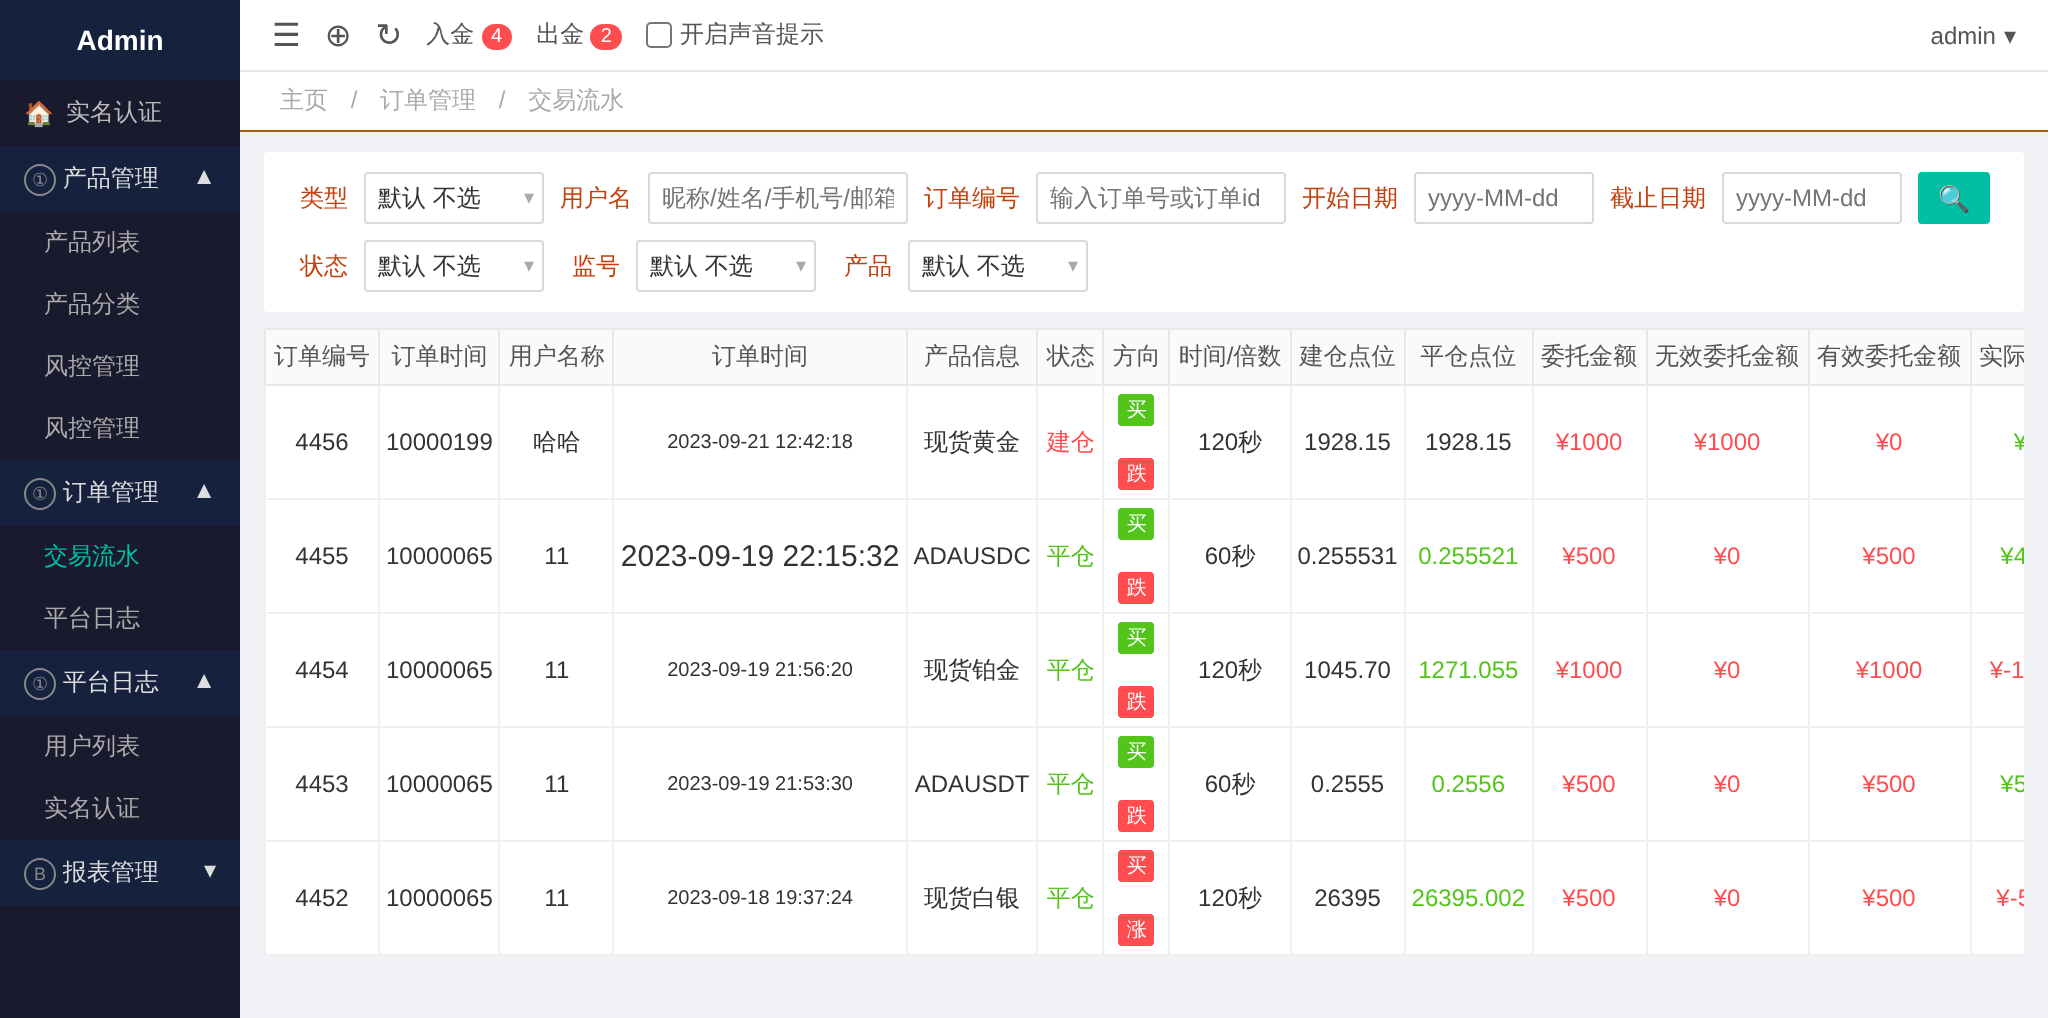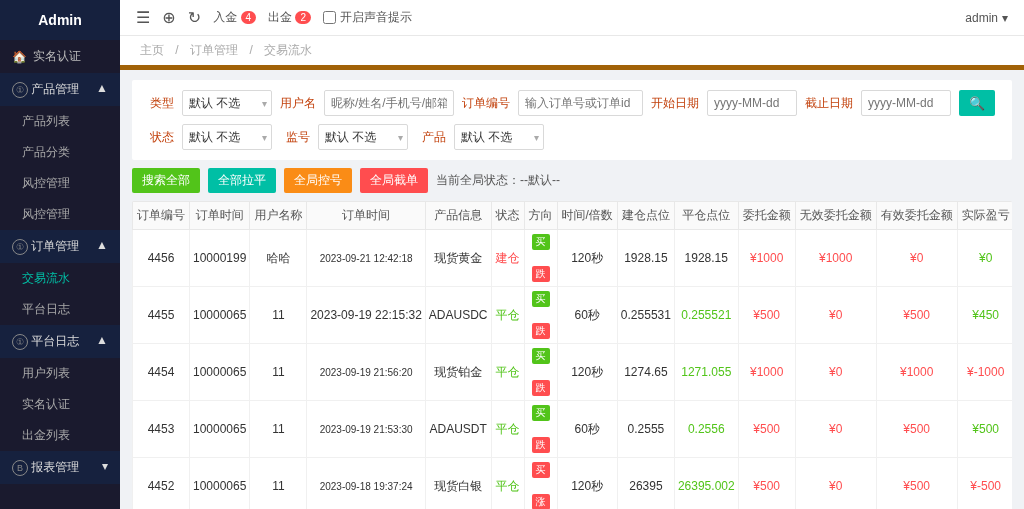--- a/index.html
+++ b/index.html
@@ -16,21 +16,21 @@
     
     
     .main { flex: 1; display: flex; flex-direction: column; overflow: hidden; }
     .topbar { background: #fff; border-bottom: 1px solid #e8e8e8; display: flex; align-items: center; justify-content: space-between; padding: 0 16px; height: 36px; flex-shrink: 0; }
     .topbar-left { display: flex; align-items: center; gap: 12px; }
     .topbar-icon { font-size: 16px; color: #555; cursor: pointer; }
     .topbar-badge { background: #ff4d4f; color: #fff; border-radius: 10px; padding: 1px 5px; font-size: 10px; }
     .topbar-sound { display: flex; align-items: center; gap: 4px; color: #555; }
     .topbar-right { color: #555; display: flex; align-items: center; gap: 4px; }
     
-    .breadcrumb { background: #fff; border-bottom: 5px solid #a16207; padding: 6px 16px; color: #666; font-size: 12px; flex-shrink: 0; }
+    .breadcrumb { background: #fff; border-bottom: 1px solid #a16207; padding: 6px 16px; color: #666; font-size: 12px; flex-shrink: 0; }
     .breadcrumb span { color: #aaa; margin: 0 4px; }
     
     .content { flex: 1; padding: 10px 12px; overflow-y: auto; }
     
     
     .filter-area { background: #fff; padding: 10px 12px; margin-bottom: 8px; border-radius: 2px; }
     .filter-row { display: flex; align-items: center; gap: 8px; margin-bottom: 8px; flex-wrap: wrap; }
     .filter-row:last-child { margin-bottom: 0; }
     .filter-label { color: #c2410c; font-size: 12px; white-space: nowrap; min-width: 30px; text-align: right; }
     .filter-select { border: 1px solid #d9d9d9; border-radius: 2px; padding: 3px 20px 3px 6px; font-size: 12px; color: #333; background: #fff; appearance: none; -webkit-appearance: none; position: relative; min-width: 90px; cursor: pointer; height: 26px; }
@@ -94,21 +94,20 @@
 
   <div class="sidebar-section-header">
     <span>
       <span class="icon-circle">①</span>
       <span>平台日志</span>
     </span>
     <span>▲</span>
   </div>
   <div class="sidebar-sub-item">用户列表</div>
   <div class="sidebar-sub-item">实名认证</div>
-  <div class="sidebar-sub-item">出金列表</div>
 
   <div class="sidebar-section-header">
     <span>
       <span class="icon-circle">B</span>
       <span>报表管理</span>
     </span>
     <span>▾</span>
   </div>
 
 </div>
@@ -182,27 +181,20 @@
         </div>
         <span class="filter-label">产品</span>
         <div class="select-wrapper">
           <select class="filter-select">
             <option>默认 不选</option>
           </select>
         </div>
       </div>
     </div>
 
-    <div class="action-row">
-      <button class="btn-green">搜索全部</button>
-      <button class="btn-teal">全部拉平</button>
-      <button class="btn-orange">全局控号</button>
-      <button class="btn-red">全局截单</button>
-      <span class="status-text">当前全局状态：--默认--</span>
-    </div>
 
     <div class="table-wrapper">
       <table>
         <thead>
           <tr>
             <th>订单编号</th>
             <th>订单时间</th>
             <th>用户名称</th>
             <th>订单时间</th>
             <th>产品信息</th>
@@ -241,21 +233,21 @@
       <td class="text-red">¥1000</td>
       <td class="text-red">¥0</td>
       <td class="text-green">¥0</td>
       <td class="text-red">¥50231</td>
 
     </tr>
             <tr>
       <td>4455</td>
       <td>10000065</td>
       <td>11</td>
-      <td style="font-size:12px;">2023-09-19 22:15:32</td>
+      <td style="font-size:15px;">2023-09-19 22:15:32</td>
       <td>ADAUSDC</td>
       <td class="text-green">平仓</td>
       <td>
         <div class="tag-direction">
                   <span class="tag-sell">买</span>
                   <br>
                   <span class="tag-buy" style="background:#ff4d4f">跌</span>
                 </div>
       </td>
       <td>60秒</td>
@@ -276,21 +268,21 @@
       <td>现货铂金</td>
       <td class="text-green">平仓</td>
       <td>
         <div class="tag-direction">
                   <span class="tag-sell">买</span>
                   <br>
                   <span class="tag-buy" style="background:#ff4d4f">跌</span>
                 </div>
       </td>
       <td>120秒</td>
-      <td>1274.65</td>
+      <td>1045.70</td>
       <td class="text-green">1271.055</td>
       <td class="text-red">¥1000</td>
       <td class="text-red">¥0</td>
       <td class="text-red">¥1000</td>
       <td class="text-red">¥-1000</td>
       <td class="text-red">¥189831.8</td>
 
     </tr>
             <tr>
       <td>4453</td>

